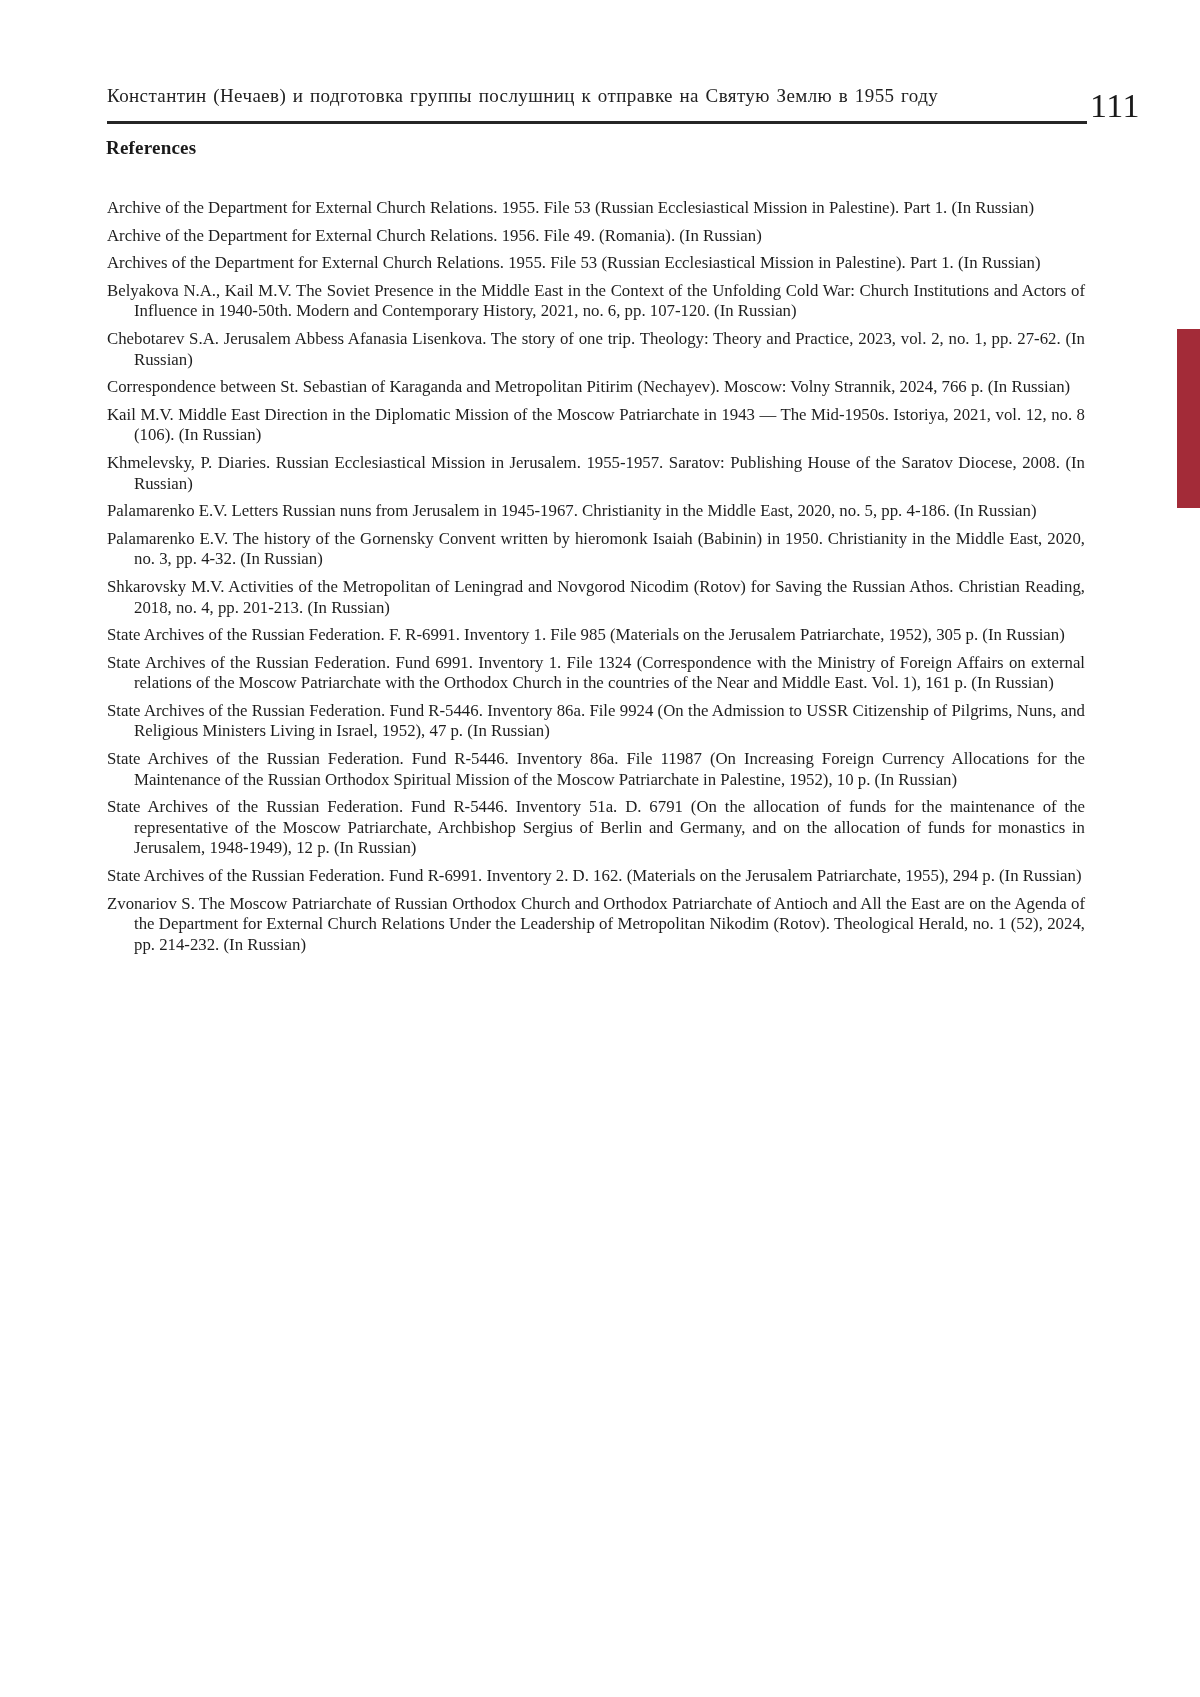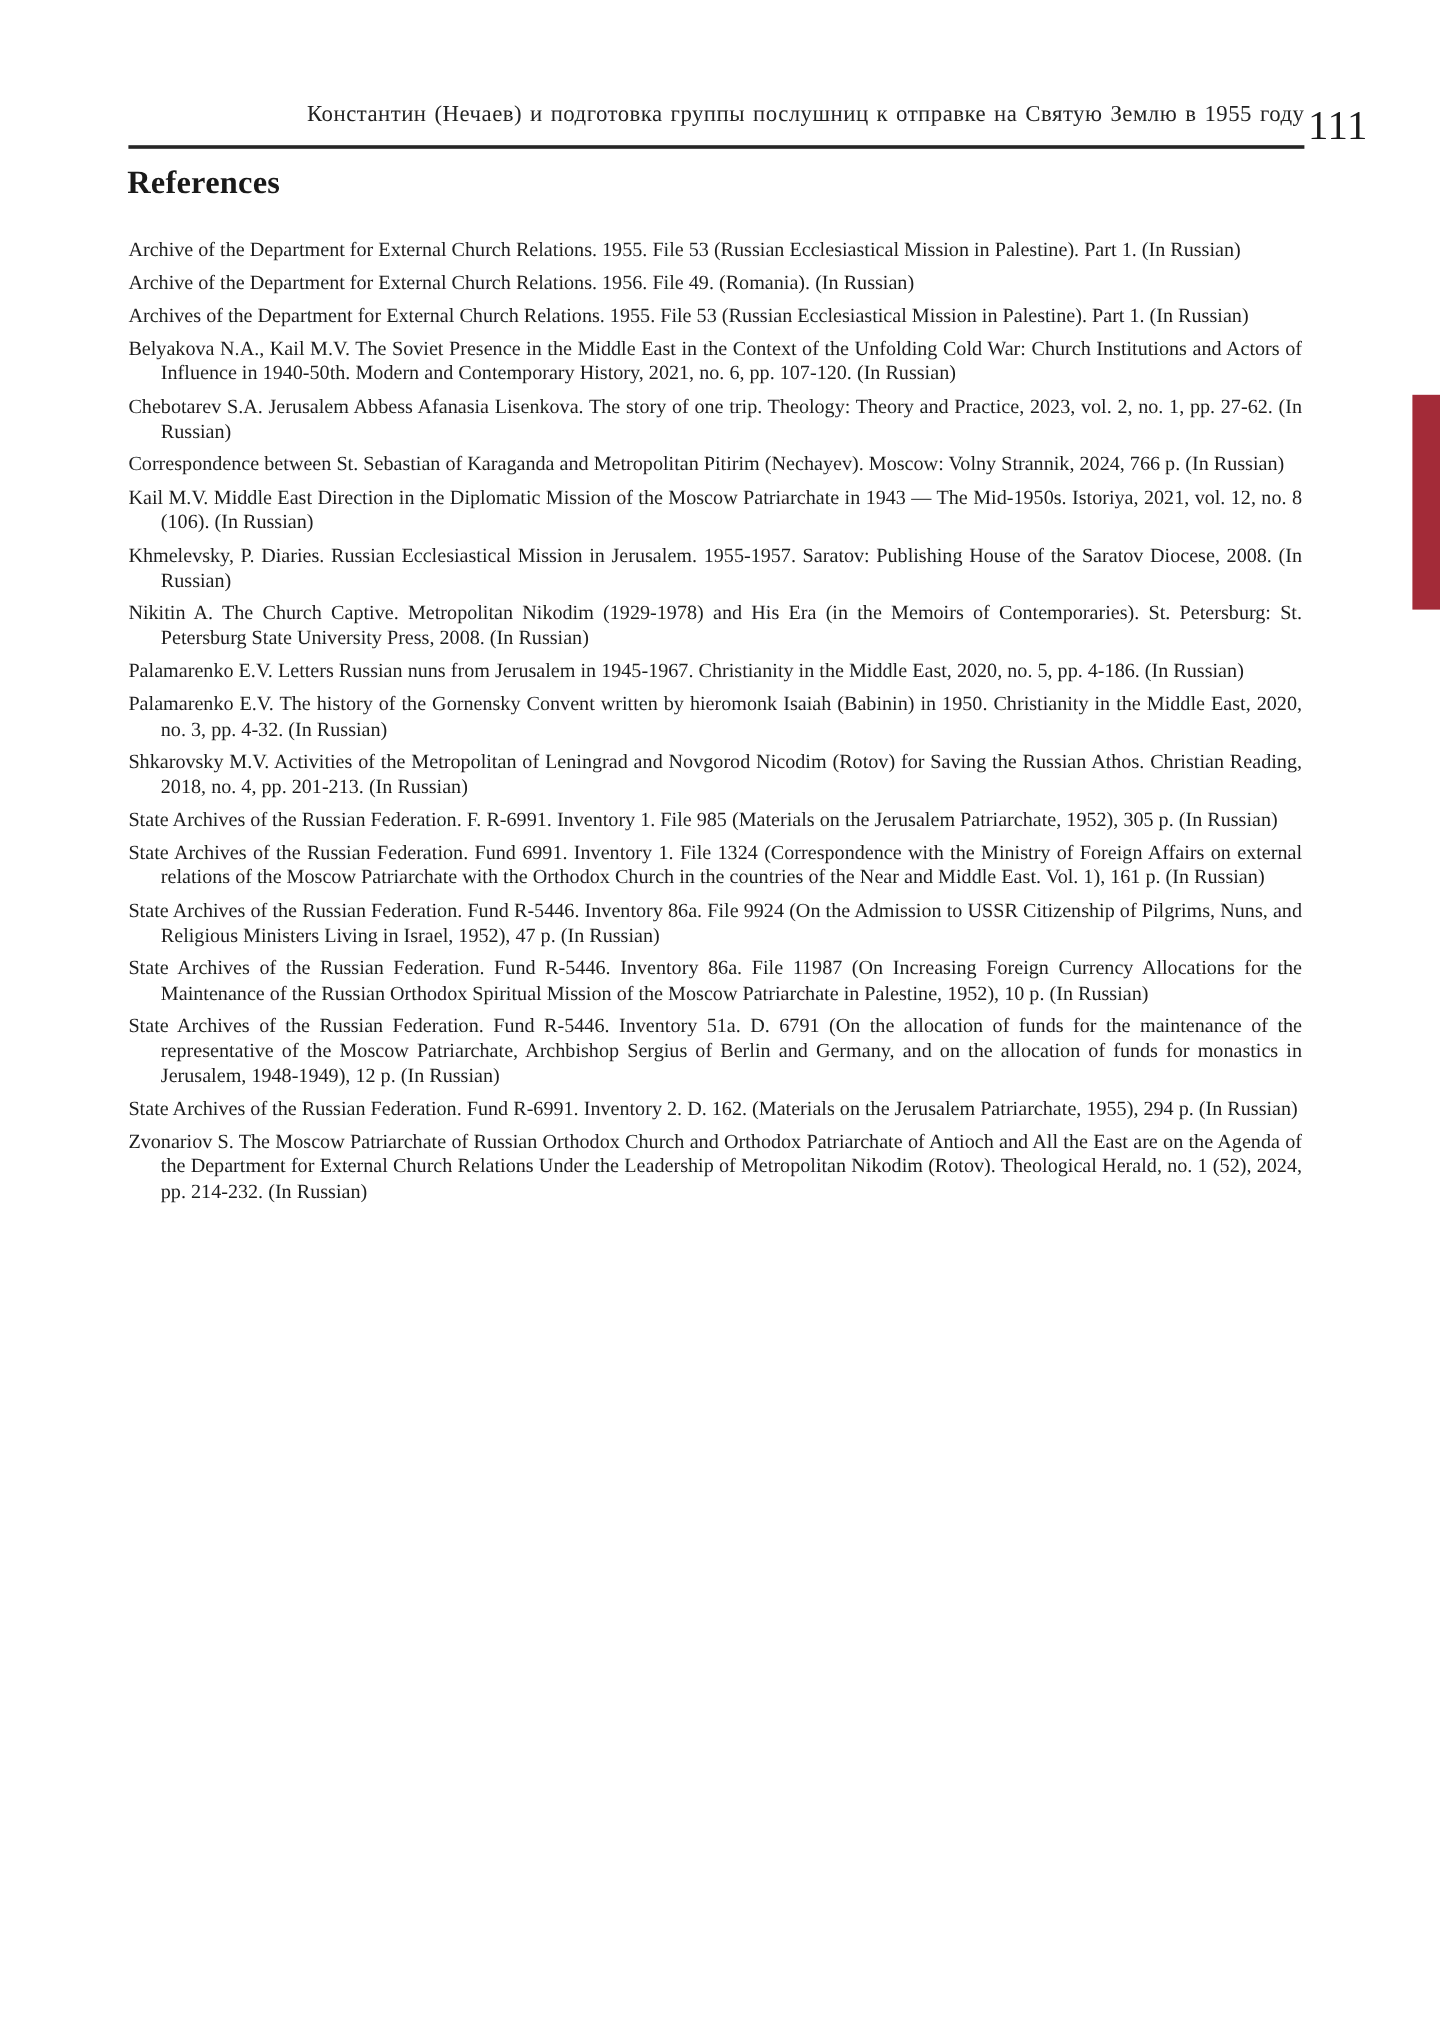--- a/index.html
+++ b/index.html
@@ -10,21 +10,21 @@
     background: #ffffff;
     font-family: "Liberation Serif", "DejaVu Serif", serif;
     color: #1e1e1e;
     overflow: hidden;
   }
   .running-title {
     position: absolute;
     top: 85px;
     left: 107px;
     width: 980px;
-    text-align: right;
+    text-align: left;
     font-size: 19px;
     letter-spacing: 0.4px;
     word-spacing: 1.5px;
     color: #222222;
     white-space: nowrap;
   }
   .head-rule {
     position: absolute;
     top: 121px;
     left: 107px;
@@ -40,21 +40,21 @@
     line-height: 34px;
     font-weight: normal;
     letter-spacing: 0.5px;
     color: #1a1a1a;
   }
   .refs-title {
     position: absolute;
     top: 137px;
     left: 106px;
     margin: 0;
-    font-size: 27px;
+    font-size: 19px;
     font-weight: bold;
     letter-spacing: 0.2px;
     color: #1a1a1a;
   }
   .refs {
     position: absolute;
     top: 172px;
     left: 107px;
     width: 978px;
     margin-top: 26px;
@@ -91,21 +91,20 @@
 
   <div class="refs">
     <p class="ref">Archive of the Department for External Church Relations. 1955. File 53 (Russian Ecclesiastical Mission in Palestine). Part 1. (In Russian)</p>
     <p class="ref">Archive of the Department for External Church Relations. 1956. File 49. (Romania). (In Russian)</p>
     <p class="ref">Archives of the Department for External Church Relations. 1955. File 53 (Russian Ecclesiastical Mission in Palestine). Part 1. (In Russian)</p>
     <p class="ref">Belyakova N.A., Kail M.V. The Soviet Presence in the Middle East in the Context of the Unfolding Cold War: Church Institutions and Actors of Influence in 1940-50th. Modern and Contemporary History, 2021, no. 6, pp. 107-120. (In Russian)</p>
     <p class="ref">Chebotarev S.A. Jerusalem Abbess Afanasia Lisenkova. The story of one trip. Theology: Theory and Practice, 2023, vol. 2, no. 1, pp. 27-62. (In Russian)</p>
     <p class="ref">Correspondence between St. Sebastian of Karaganda and Metropolitan Pitirim (Nechayev). Moscow: Volny Strannik, 2024, 766 p. (In Russian)</p>
     <p class="ref">Kail M.V. Middle East Direction in the Diplomatic Mission of the Moscow Patriarchate in 1943 — The Mid-1950s. Istoriya, 2021, vol. 12, no. 8 (106). (In Russian)</p>
     <p class="ref">Khmelevsky, P. Diaries. Russian Ecclesiastical Mission in Jerusalem. 1955-1957. Saratov: Publishing House of the Saratov Diocese, 2008. (In Russian)</p>
-    <p class="ref">Nikitin A. The Church Captive. Metropolitan Nikodim (1929-1978) and His Era (in the Memoirs of Contemporaries). St. Petersburg: St. Petersburg State University Press, 2008. (In Russian)</p>
     <p class="ref">Palamarenko E.V. Letters Russian nuns from Jerusalem in 1945-1967. Christianity in the Middle East, 2020, no. 5, pp. 4-186. (In Russian)</p>
     <p class="ref">Palamarenko E.V. The history of the Gornensky Convent written by hieromonk Isaiah (Babinin) in 1950. Christianity in the Middle East, 2020, no. 3, pp. 4-32. (In Russian)</p>
     <p class="ref">Shkarovsky M.V. Activities of the Metropolitan of Leningrad and Novgorod Nicodim (Rotov) for Saving the Russian Athos. Christian Reading, 2018, no. 4, pp. 201-213. (In Russian)</p>
     <p class="ref">State Archives of the Russian Federation. F. R-6991. Inventory 1. File 985 (Materials on the Jerusalem Patriarchate, 1952), 305 p. (In Russian)</p>
     <p class="ref">State Archives of the Russian Federation. Fund 6991. Inventory 1. File 1324 (Correspondence with the Ministry of Foreign Affairs on external relations of the Moscow Patriarchate with the Orthodox Church in the countries of the Near and Middle East. Vol. 1), 161 p. (In Russian)</p>
     <p class="ref">State Archives of the Russian Federation. Fund R-5446. Inventory 86a. File 9924 (On the Admission to USSR Citizenship of Pilgrims, Nuns, and Religious Ministers Living in Israel, 1952), 47 p. (In Russian)</p>
     <p class="ref">State Archives of the Russian Federation. Fund R-5446. Inventory 86a. File 11987 (On Increasing Foreign Currency Allocations for the Maintenance of the Russian Orthodox Spiritual Mission of the Moscow Patriarchate in Palestine, 1952), 10 p. (In Russian)</p>
     <p class="ref">State Archives of the Russian Federation. Fund R-5446. Inventory 51a. D. 6791 (On the allocation of funds for the maintenance of the representative of the Moscow Patriarchate, Archbishop Sergius of Berlin and Germany, and on the allocation of funds for monastics in Jerusalem, 1948-1949), 12 p. (In Russian)</p>
     <p class="ref">State Archives of the Russian Federation. Fund R-6991. Inventory 2. D. 162. (Materials on the Jerusalem Patriarchate, 1955), 294 p. (In Russian)</p>
     <p class="ref">Zvonariov S. The Moscow Patriarchate of Russian Orthodox Church and Orthodox Patriarchate of Antioch and All the East are on the Agenda of the Department for External Church Relations Under the Leadership of Metropolitan Nikodim (Rotov). Theological Herald, no. 1 (52), 2024, pp. 214-232. (In Russian)</p>

